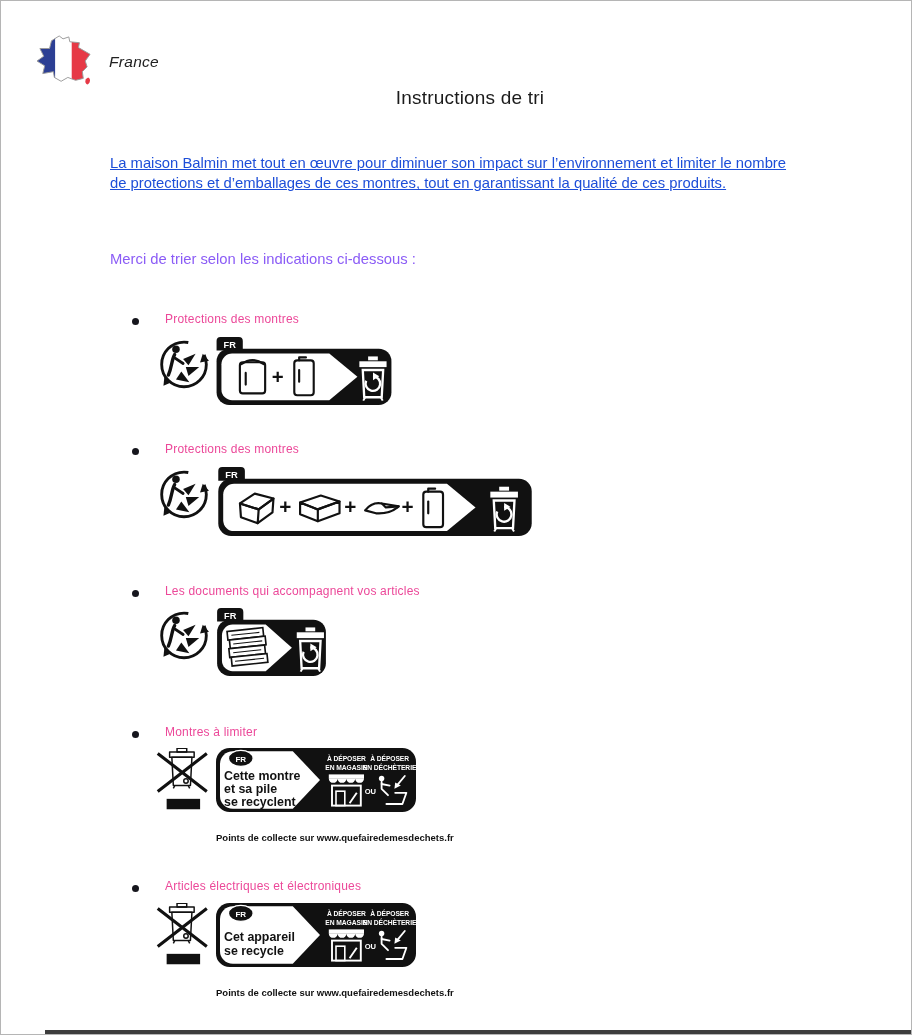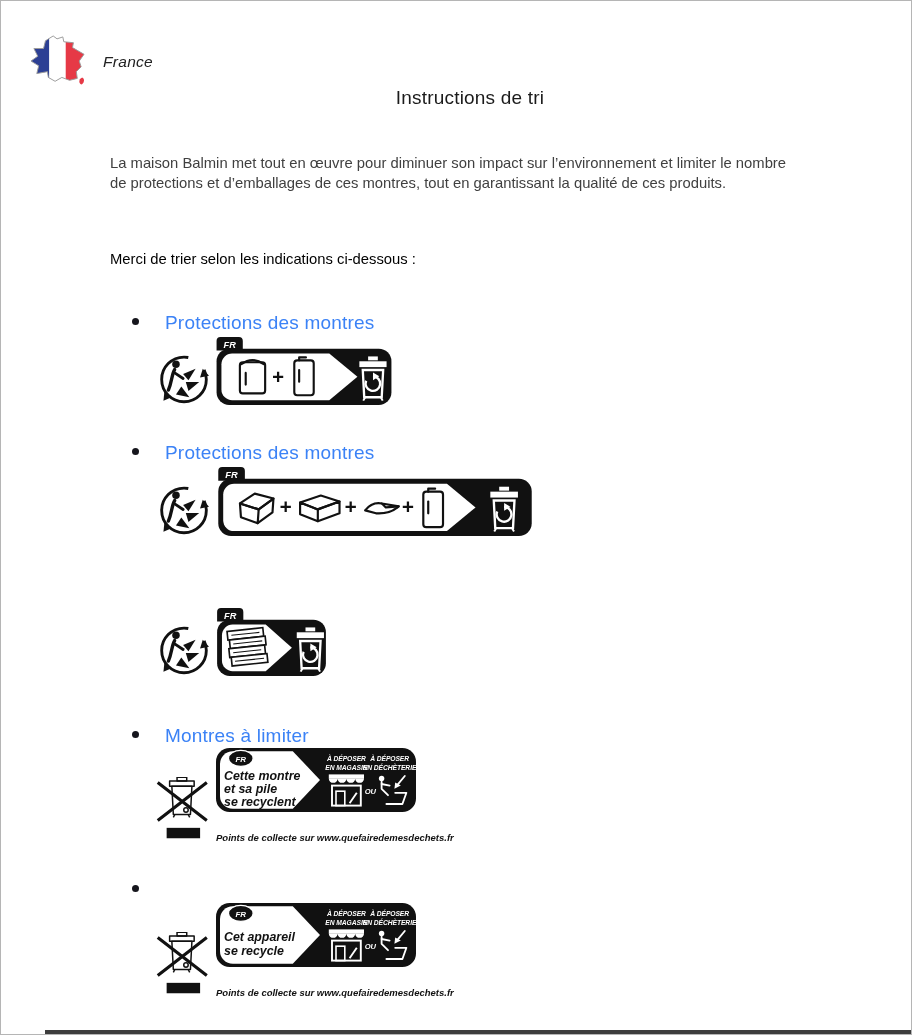--- a/index.html
+++ b/index.html
@@ -2,31 +2,31 @@
 <html><head>
 <meta charset="utf-8">
 <style>
   html,body { margin:0; padding:0; background:#ffffff; }
   .page {
     position:relative; width:912px; height:1035px; box-sizing:border-box;
     background:#fff; border:1px solid #b5b5b5; overflow:hidden;
     font-family:"Liberation Sans", sans-serif; color:#2b2b2b;
   }
   .bottom-shadow { position:absolute; left:44px; right:0; bottom:0; height:4px; background:#3d3d3d; }
-  .brand { position:absolute; left:28px; top:34px; display:flex; align-items:flex-start; gap:16px; }
+  .brand { position:absolute; left:34px; top:34px; display:flex; align-items:flex-start; gap:16px; }
   .country-label { font-style:italic; font-size:15.5px; color:#222; margin-top:18px; letter-spacing:0.3px; }
   .doc-title { position:absolute; top:86px; left:0; width:100%; text-align:center;
                font-size:19px; color:#1b1b1b; letter-spacing:0.2px;margin-left:14px; }
   .paragraph { position:absolute; left:109px; top:152px; width:696px;
-               font-size:14.8px; line-height:1.38; color:#404040; }
-  .instruction { position:absolute; left:109px; top:250px; font-size:14.8px; color:#000000; }
+               font-size:14.8px; line-height:1.38; color:#1d4ed8;text-decoration:underline; }
+  .instruction { position:absolute; left:109px; top:250px; font-size:14.8px; color:#8b5cf6; }
   .row { position:absolute; left:131px; display:flex; align-items:flex-start; }
   .dot { width:7px; height:7px; border-radius:50%; background:#16161d; margin-top:6px; flex:0 0 auto; }
-  .item-label { margin-left:26px; font-size:19px; color:#3b82f6; letter-spacing:0.2px; }
-  .picto { position:absolute; display:flex; align-items:flex-end;font-style:italic; }
+  .item-label { margin-left:26px; font-size:12px; color:#ec4899; letter-spacing:0.2px; }
+  .picto { position:absolute; display:flex; align-items:flex-start; }
   .picto.g7 > * + * { margin-left:7px; }
   .picto.g4 > * + * { margin-left:4px; }
   .weee-right { display:flex; flex-direction:column; align-items:center; }
   .caption { margin-top:20px; width:200px; text-align:center; font-size:9.5px;
              font-weight:700; color:#111; white-space:nowrap; }
   svg text { font-family:"Liberation Sans", sans-serif; }
   .t-fr  { font-size:9.5px; font-weight:700; fill:#fff; text-anchor:middle; }
   .t-frb { font-size:10px;  font-weight:700; fill:#fff; text-anchor:middle; }
   .plus  { font-size:21px; font-weight:700; fill:#111; text-anchor:middle; }
   .t-big { font-size:15.5px; font-weight:700; fill:#111; }
@@ -157,20 +157,24 @@
         <rect x="9" y="0" width="10" height="4" fill="#fff"></rect>
         <rect x="0" y="5" width="28" height="6" fill="#fff"></rect>
         <path d="M3.5,14 H24.5 L23,42 H5 Z" fill="none" stroke="#fff" stroke-width="2.4"></path>
         <path d="M14,20.5 a7.5,7.5 0 1 1 -7,4.6" fill="none" stroke="#fff" stroke-width="2.4"></path>
         <polygon points="14,16.5 20.5,20.5 14,24.5" fill="#fff"></polygon>
         <path d="M6,42 l-2,3.5 M22,42 l2,3.5" stroke="#fff" stroke-width="2"></path>
       </g>
     </svg>
   </div>
 
+  <div class="row" style="top:583px">
+    <span class="dot"></span>
+    <span class="item-label">Les documents qui accompagnent vos articles</span>
+  </div>
   <div class="picto g7" style="left:158px;top:607px">
     <svg width="50" height="53" viewBox="0 0 56 58">
       <circle cx="28" cy="30" r="25" fill="none" stroke="#111" stroke-width="3.2" stroke-dasharray="134 23" stroke-dashoffset="12"></circle>
       <circle cx="19" cy="13" r="4.2" fill="#111"></circle>
       <path d="M17.5 19 C14 25 14.5 33 10.5 42" stroke="#111" stroke-width="3.8" fill="none" stroke-linecap="round"></path>
       <path d="M18 23 L27 29" stroke="#111" stroke-width="3.2" stroke-linecap="round"></path>
       <polygon points="27,24 41,18 33,31" fill="#111"></polygon>
       <polygon points="30,33 45,33 33,43" fill="#111"></polygon>
       <polygon points="25,38 34,50 19,47" fill="#111"></polygon>
       <polygon points="49,18 56,26 46,28" fill="#111"></polygon>
@@ -248,20 +252,21 @@
           <path d="M38,3 L28,15"></path>
           <polygon points="25,19 26,11 33,15" fill="#fff" stroke="none"></polygon>
         </g>
       </svg>
       <div class="caption">Points de collecte sur www.quefairedemesdechets.fr</div>
     </div>
   </div>
 
   <div class="row" style="top:878px">
     <span class="dot"></span>
+    <span class="item-label">Articles électriques et électroniques</span>
   </div>
   <div class="picto g4" style="left:153px;top:902px">
     <svg width="58" height="66" viewBox="0 0 78 88">
       <g class="inkw">
         <rect x="31" y="0" width="13" height="5"></rect>
         <rect x="21" y="5" width="33" height="7"></rect>
         <path d="M24,12 H51 L49,50 H26 Z"></path>
         <circle cx="43" cy="44" r="3"></circle>
         <path d="M28,50 l-2,4 M46,50 l2,4"></path>
       </g>

